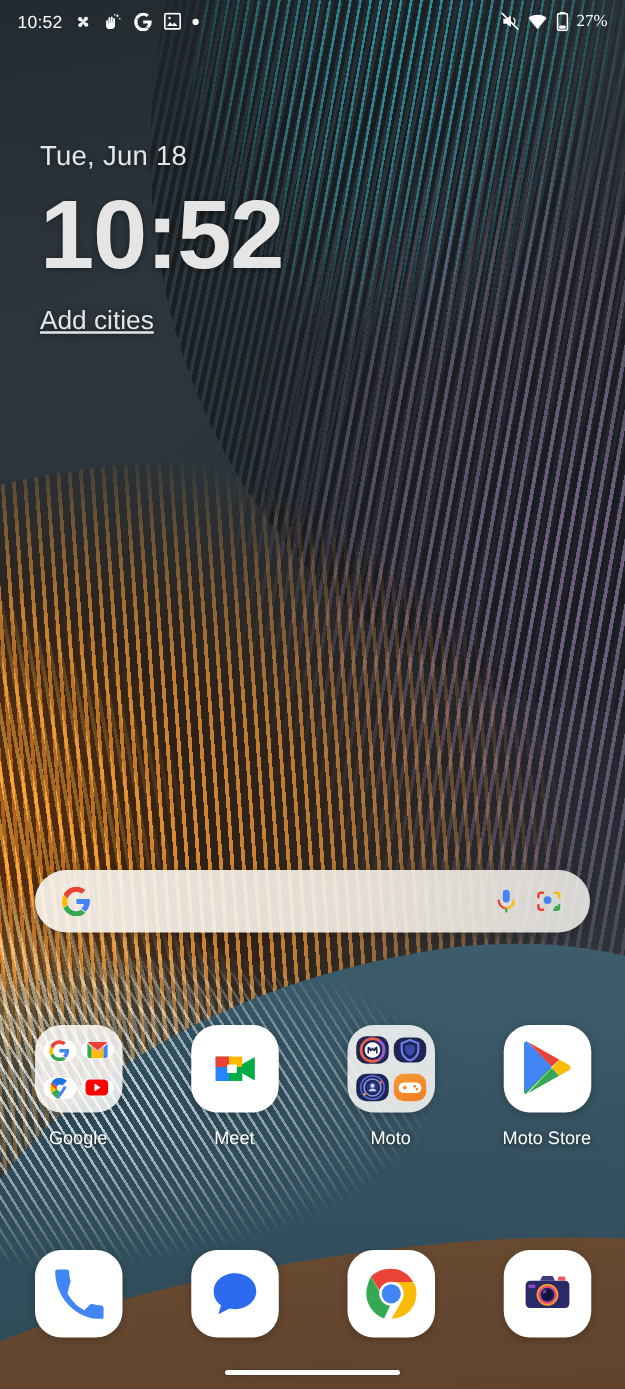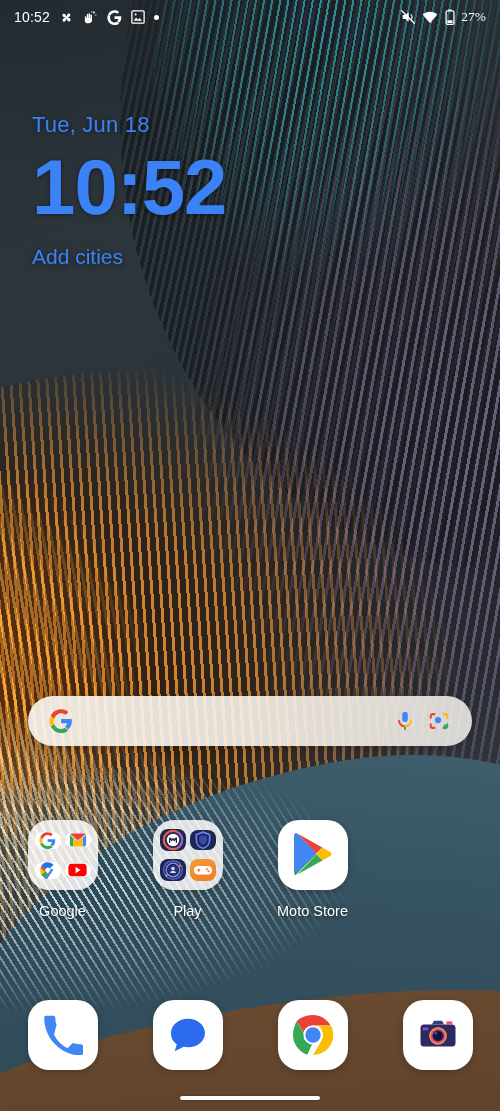--- a/index.html
+++ b/index.html
@@ -154,25 +154,25 @@
   .sb-left { display:flex; align-items:center; gap:9px; }
   .sb-right { display:flex; align-items:center; gap:6px;font-family:Liberation Serif, serif; }
   .sb-clock { font-size:14px; font-weight:500; letter-spacing:.2px; }
   .sb-icon { display:inline-flex; align-items:center; justify-content:center; }
   .sb-dot { width:5px; height:5px; border-radius:50%; background:#fff; display:inline-block; }
   .sb-batt { font-size:13.5px; font-weight:500; margin-left:-1px; }
 
   
   #clockwidget {
     position:absolute; left:32px; top:112px; z-index:30;
-    color:#3b82f6; text-shadow:0 1px 5px rgba(0,0,0,.45);
+    color:#e5e5e5; text-shadow:0 1px 5px rgba(0,0,0,.45);
   }
   #wdate { font-size:22px; font-weight:400; letter-spacing:.2px; }
   #wtime { font-size:78px; font-weight:700; line-height:.96; margin-top:12px; letter-spacing:-1px; }
-  #wcities { font-size:21px; font-weight:400; margin-top:20px; }
+  #wcities { font-size:21px; font-weight:400; margin-top:20px;text-decoration:underline; }
 
   
   #searchbar {
     position:absolute; left:28px; top:696px; width:444px; height:50px;
     border-radius:25px;
     background:linear-gradient(100deg, rgba(248,243,236,0.93) 0%, rgba(245,240,232,0.90) 60%, rgba(238,236,232,0.88) 100%);
     box-shadow:0 2px 8px rgba(0,0,0,.22);
     display:flex; align-items:center;
     padding:0 16px;
     z-index:30; overflow:hidden;
@@ -382,20 +382,41 @@
         <span class="mini">
           <svg width="19" height="14" viewBox="0 0 24 17">
             <rect x="0.5" y="0.5" width="23" height="16" rx="4.4" fill="#FF0000"></rect>
             <path fill="#fff" d="M9.6 4.4 15.7 8.5 9.6 12.6z"></path>
           </svg>
         </span>
       </div>
       <div class="applabel">Google</div>
     </div>
 
+    <div class="app">
+      <div class="tile">
+        <svg width="46" height="46" viewBox="0 0 48 48">
+          <path fill="#00832D" d="M8 14h14v8H8z"></path>
+          <path fill="#0066DA" d="M8 14v20h12V22z"></path>
+          <path fill="#E94235" d="M8 14 18.5 14 18.5 22.5 8 22.5z"></path>
+          <path fill="#2684FC" d="M8 22.5h10.5V34H8z"></path>
+          <path fill="#00AC47" d="M18.5 22.5H30V34H18.5z"></path>
+          <path fill="#FFBA00" d="M18.5 14H30v8.5H18.5z"></path>
+          <path fill="#00AC47" d="M30 20.2 40 14.6v18.8L30 27.8z"></path>
+          <path fill="#00832D" d="M30 14h-5v6h5z" opacity="0"></path>
+          <path fill="#EA4335" d="M8 14h11v8.5H8z"></path>
+          <path fill="#FFBA00" d="M19 14h11v8.5H19z"></path>
+          <path fill="#2684FC" d="M8 22.5h11V34H8z"></path>
+          <path fill="#00AC47" d="M19 22.5h11V34H19z"></path>
+          <rect x="17.5" y="20.5" width="8" height="7" fill="#fff"></rect>
+          <path fill="#00AC47" d="M30 20.6 40.5 14.5v19L30 27.4z"></path>
+        </svg>
+      </div>
+      <div class="applabel">Meet</div>
+    </div>
 
     <div class="app">
       <div class="tile folder">
         <span class="mini dark">
           <svg width="22" height="22" viewBox="0 0 24 24">
             <circle cx="12" cy="12" r="10" fill="none" stroke="#e8604a" stroke-width="2.4"></circle>
             <circle cx="12" cy="12" r="10" fill="none" stroke="#8a5fd6" stroke-width="2.4" stroke-dasharray="20 43" stroke-dashoffset="10"></circle>
             <circle cx="12" cy="12" r="6.8" fill="#fff"></circle>
             <path d="M8.3 14.6 8.3 9.8 10.6 12.6 12 10.6 13.4 12.6 15.7 9.8 15.7 14.6" fill="none" stroke="#1d2550" stroke-width="1.3" stroke-linejoin="round" stroke-linecap="round"></path>
             <circle cx="9.6" cy="10.4" r="0.9" fill="#1d2550"></circle>
@@ -422,21 +443,21 @@
         <span class="mini orange">
           <svg width="22" height="22" viewBox="0 0 24 24">
             <rect x="2" y="7.6" width="20" height="9.2" rx="4.6" fill="#fff"></rect>
             <rect x="5.6" y="11.4" width="3.6" height="1.5" rx="0.7" fill="#ef7d23"></rect>
             <rect x="6.65" y="10.35" width="1.5" height="3.6" rx="0.7" fill="#ef7d23"></rect>
             <circle cx="16.2" cy="11" r="1.15" fill="#ef7d23"></circle>
             <circle cx="18" cy="13.4" r="1.15" fill="#ef7d23"></circle>
           </svg>
         </span>
       </div>
-      <div class="applabel">Play</div>
+      <div class="applabel">Moto</div>
     </div>
 
     <div class="app">
       <div class="tile">
         <svg width="44" height="46" viewBox="0 0 42 46">
           <path fill="#34A853" d="M3.5 1.3 24.4 22.3 3.5 43.3C2.7 42.9 2.2 42 2.2 40.9V3.7c0 -1.1 .5 -2 1.3 -2.4z"></path>
           <path fill="#4285F4" d="M3.5 1.3C4.1 1 4.9 1 5.6 1.4L30.2 15.3 24.4 21z" opacity="0"></path>
           <path fill="#4285F4" d="M2.2 3.7c0 -1.8 1.3 -2.9 2.8 -2.2l.4 .2 19 19.2 -19.4 19.5 -.3 .2c-1.5 .6 -2.5 -.5 -2.5 -2.3z"></path>
           <path fill="#EA4335" d="M5.4 1.5 30.3 15.5 24.4 21.4z"></path>
           <path fill="#FBBC04" d="M30.3 15.5 38.2 20c1.7 1 1.7 3.1 0 4.1l-7.9 4.4 -5.9 -6z"></path>

